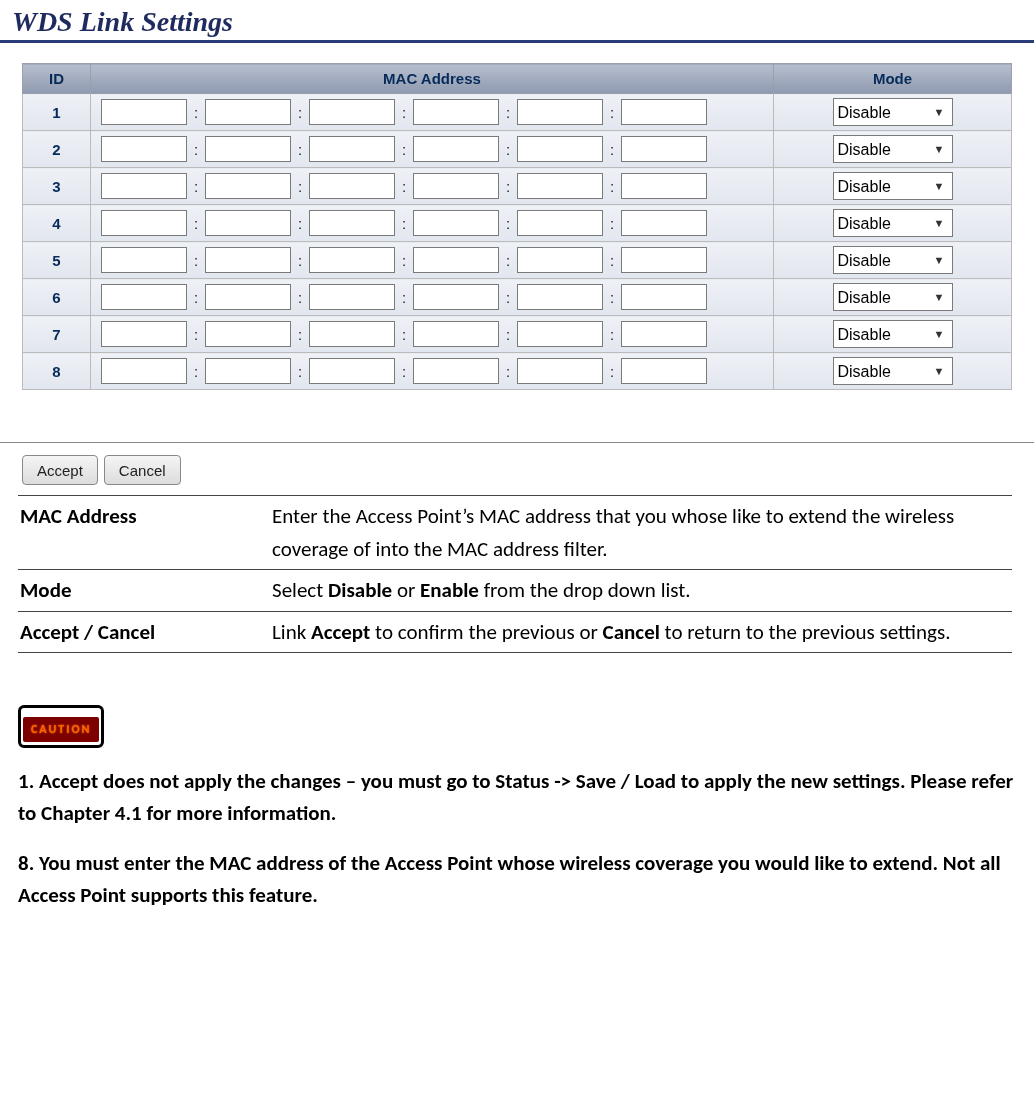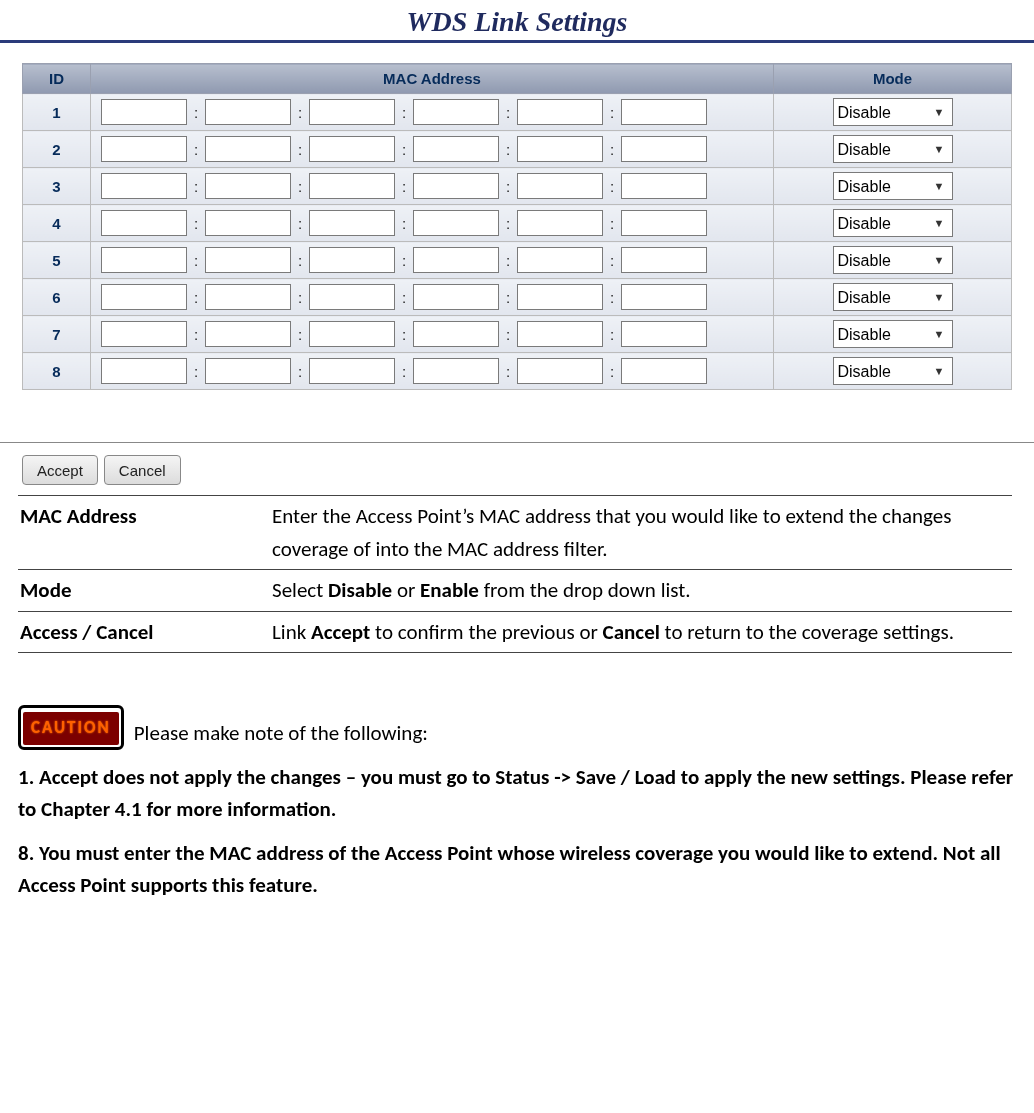--- a/index.html
+++ b/index.html
@@ -7,21 +7,21 @@
     padding: 0;
     font-family: Arial, Helvetica, sans-serif;
     font-size: 14px;
     background: #fff;
     width: 1034px;
   }
   .header {
     padding: 6px 12px 2px 12px;
     display: flex;
     align-items: center;
-    justify-content: center;
+    justify-content: space-between;
     border-bottom: 3px solid #2a3b7a;
   }
   .header-title {
     font-family: Georgia, 'Times New Roman', serif;
     font-style: italic;
     font-weight: bold;
     font-size: 28px;
     color: #1f2a5e;
   }
   .header-buttons { display: flex; gap: 16px; padding-right: 20px; }
@@ -142,28 +142,28 @@
     border-radius: 6px;
     padding: 2px 2px;
     background: #fff;
   }
   .caution-inner {
     display: inline-block;
     background: #7c0000;
     color: #ff6000;
     font-weight: bold;
     letter-spacing: 2px;
-    font-size: 17px;
+    font-size: 12px;
     padding: 3px 8px;
     border-radius: 2px;
     text-shadow: 0 0 2px #ff8000;
     text-align: center;
   }
   .caution-notes { margin: 8px 0 0 0; font-weight: bold; }
-  .caution-notes div { margin-top: 11px; }
+  .caution-notes div { margin-top: 17px; }
 </style>
 </head>
 <body>
 
 <div class="header">
   <div class="header-title">WDS Link Settings</div>
 </div>
 
 <div class="config-area">
   <table class="wds-table">
@@ -317,41 +317,40 @@
 
 <div class="action-row">
   <button class="act-btn">Accept</button>
   <button class="act-btn">Cancel</button>
 </div>
 
 <table class="help-table">
   <tbody>
       <tr>
     <td class="help-term">MAC Address</td>
-    <td>Enter the Access Point’s MAC address that you would like to extend the changes coverage of into the MAC address filter.</td>
+    <td>Enter the Access Point’s MAC address that you whose like to extend the wireless coverage of into the MAC address filter.</td>
   </tr>
   <tr>
     <td class="help-term">Mode</td>
     <td>
       <span>Select </span><b>Disable</b><span> or </span><b>Enable</b><span> from the drop down list.</span>
     </td>
   </tr>
   <tr>
-    <td class="help-term">Access / Cancel</td>
+    <td class="help-term">Accept / Cancel</td>
     <td>
-      <span>Link </span><b>Accept</b><span> to confirm the previous or </span><b>Cancel</b><span> to return to the coverage settings.</span>
+      <span>Link </span><b>Accept</b><span> to confirm the previous or </span><b>Cancel</b><span> to return to the previous settings.</span>
     </td>
   </tr>
 </tbody>
   </table>
 
 <div class="caution-block">
   <div class="caution-row">
     <span class="caution-badge">
       <span class="caution-inner">CAUTION</span>
     </span>
-    <span>Please make note of the following:</span>
   </div>
   <div class="caution-notes">
     <div>1. Accept does not apply the changes – you must go to Status -&gt; Save / Load to apply the new settings. Please refer to Chapter 4.1 for more information.</div>
     <div>8. You must enter the MAC address of the Access Point whose wireless coverage you would like to extend. Not all Access Point supports this feature.</div>
   </div>
 </div>
 
 </body></html>

